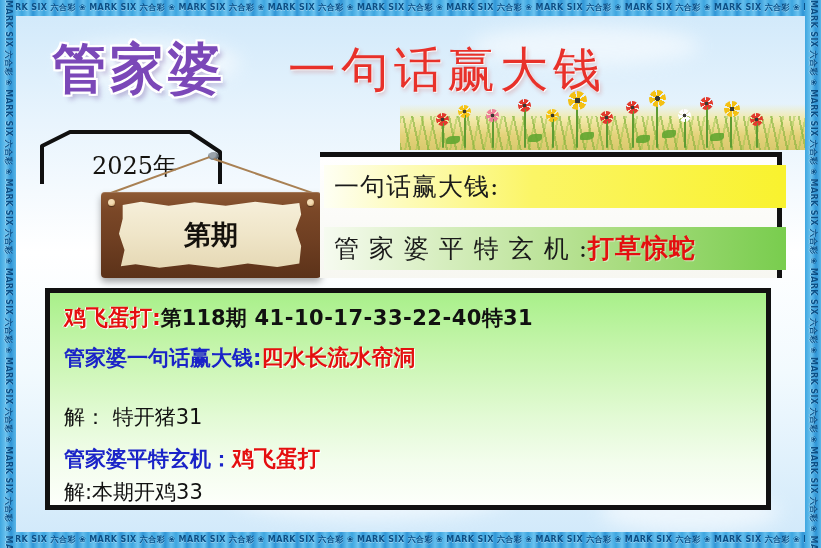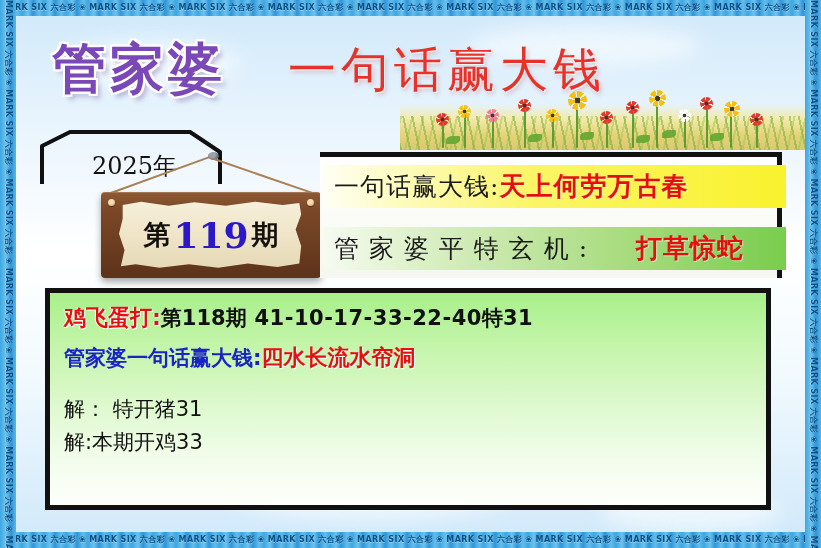--- a/index.html
+++ b/index.html
@@ -171,21 +171,20 @@
     display:flex; align-items:center; white-space:nowrap;
     padding-left:10px;
   }
   .bar-yellow {
     top:8px; width:462px;
     background:linear-gradient(90deg,#fefff4 0%, #fdfbb8 18%, #fbf566 45%, #f9f22e 100%);
   }
   .bar-green {
     top:70px; width:462px;
     background:linear-gradient(90deg,#f6fbf0 0%, #d7eec0 25%, #aede86 60%, #79cd4e 100%);
-    gap:48px;
   }
   .lbl-dark {
     font-size:25px; color:#1a1a1a; letter-spacing:1px;
     font-family:"DejaVu Serif","Liberation Serif",serif;
   }
   .val-red {
     font-size:26px; font-weight:bold; color:#e40f0f; letter-spacing:1px;
     font-family:"DejaVu Sans","Liberation Sans",sans-serif;
     text-shadow:1px 1px 0 rgba(255,255,255,.5);
   }
@@ -193,21 +192,21 @@
   
   .content-box {
     position:absolute; left:45px; top:288px; width:726px; height:222px;
     border:5px solid #111;
     background:linear-gradient(180deg,#a9f08a 0%, #c7f5ae 28%, #e2fad4 58%, #f3fded 80%, #fdfffb 100%);
     padding:10px 0 0 14px;
   }
   .row { white-space:nowrap; line-height:1; }
   .r1 { margin-top:4px; }
   .r2 { margin-top:18px; }
-  .r3 { margin-top:30px; }
+  .r3 { margin-top:38px; }
   .r4 { margin-top:20px; }
   .r5 { margin-top:12px; }
 
   .tag-red {
     font-size:22px; font-weight:bold; color:#e40f0f;
     font-family:"DejaVu Sans","Liberation Sans",sans-serif;
     text-shadow:1px 1px 0 #fff, -1px 0 0 #fff;
   }
   .tag-blue {
     font-size:21px; font-weight:bold; color:#1a23c8;
@@ -306,30 +305,28 @@
   </div>
 
   <div class="plaque-wrap">
     <div class="nail"></div>
     <div class="rope" style="left:114px; top:6px;  width:112px; transform:rotate(160deg);"></div>
     <div class="rope" style="left:118px; top:6px;  width:106px; transform:rotate(19deg);"></div>
     <div class="plaque">
       <div class="parchment"></div>
       <div class="plaque-text" style="left:18px; top:9px;">
         <span class="pq-a">第</span>
-        <span class="pq-b">119</span>
         <span class="pq-c">期</span>
       </div>
     </div>
   </div>
 
   <div class="info-panel">
     <div class="bar bar-yellow">
       <span class="lbl-dark">一句话赢大钱:</span>
-      <span class="val-red">天上何劳万古春</span>
     </div>
     <div class="bar bar-green">
       <span class="lbl-dark">管 家 婆 平 特 玄 机 :</span>
       <span class="val-red">打草惊蛇</span>
     </div>
   </div>
 
   <div class="content-box">
 
     <div class="row r1">
@@ -337,20 +334,23 @@
     </div>
 
     <div class="row r2">
       <span class="tag-blue">管家婆一句话赢大钱:</span><span class="res-red">四水长流水帘洞</span>
     </div>
 
     <div class="row r3">
       <span class="txt-black">解： 特开猪31</span>
     </div>
 
+    <div class="row r4">
+      <span class="tag-blue">管家婆平特玄机：</span><span class="res-red">鸡飞蛋打</span>
+    </div>
 
     <div class="row r5">
       <span class="txt-black">解:本期开鸡33</span>
     </div>
 
   </div>
 
 </div>
 
 </body></html>

